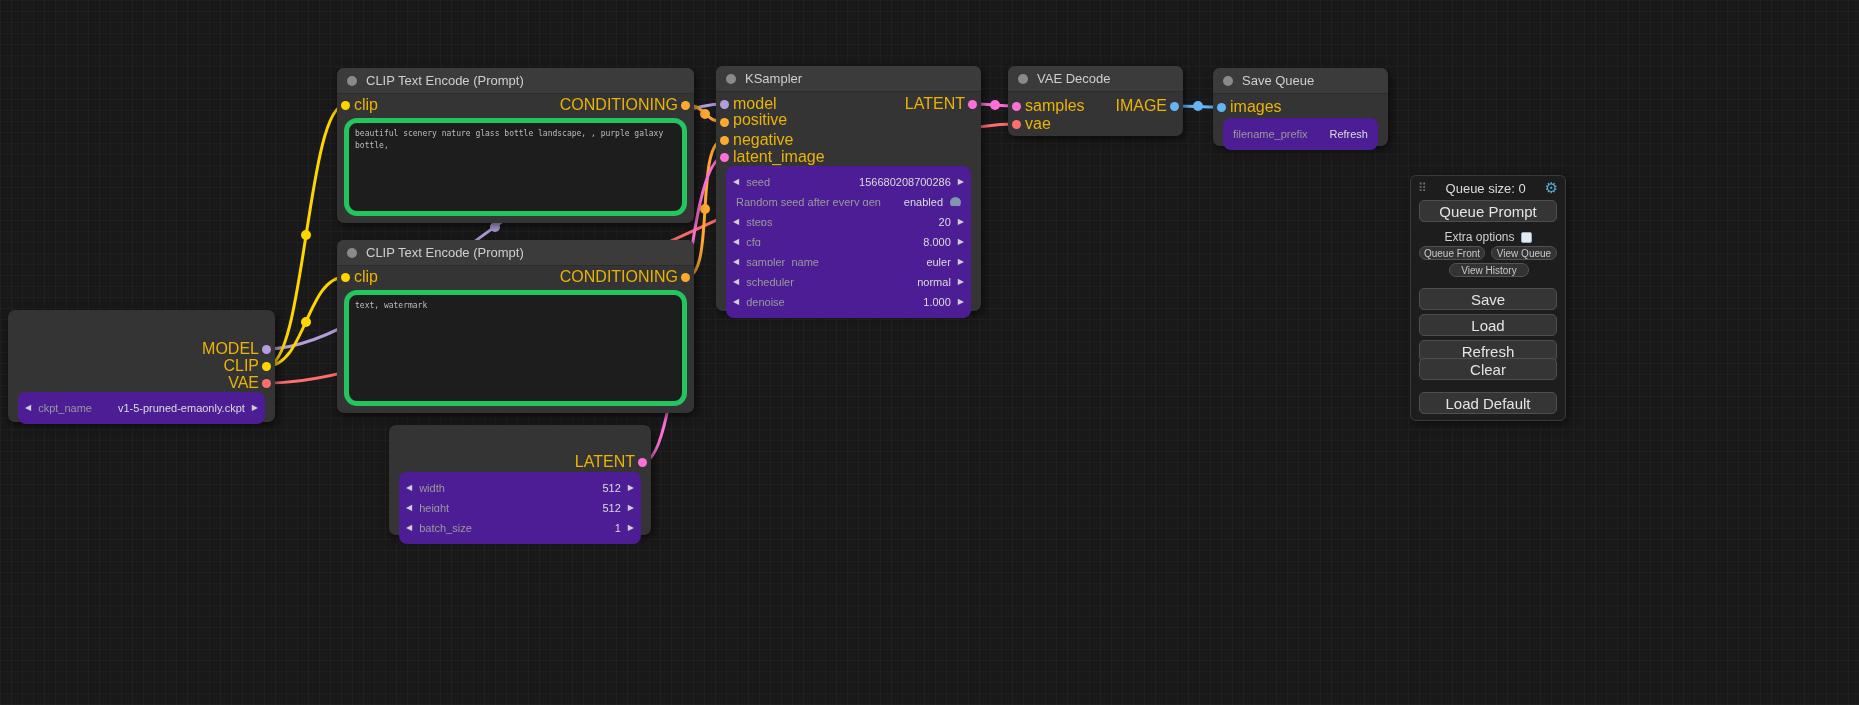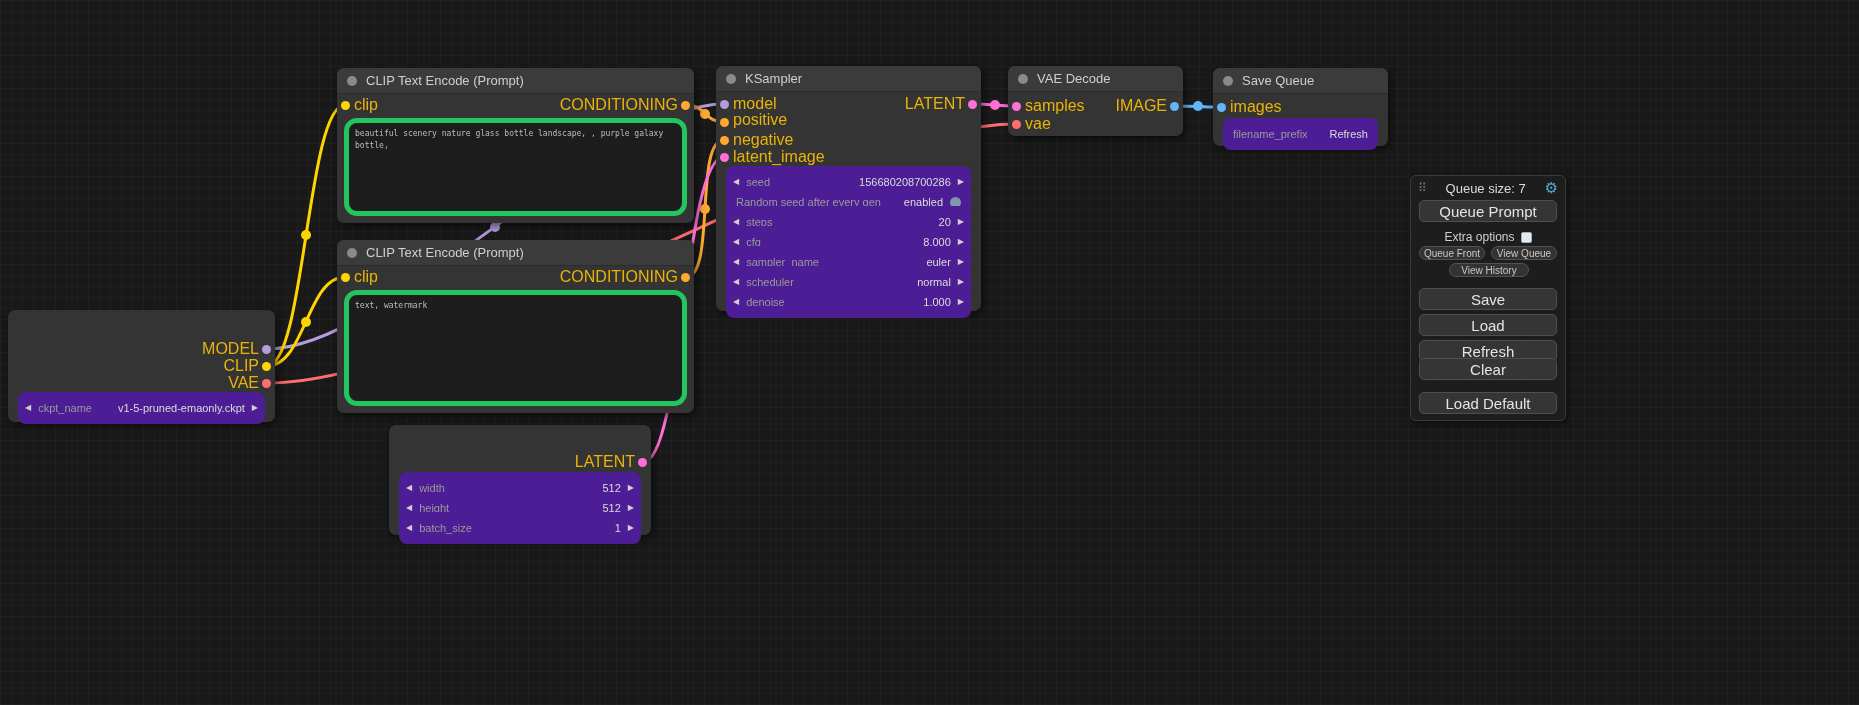--- a/index.html
+++ b/index.html
@@ -251,21 +251,21 @@
     <span class="slot-label" style="top:30px;left:17px">images</span>
     <div class="widget no-arrows" style="top:50px">
       <span class="w-label">filename_prefix</span>
       <span class="w-value">Refresh</span>
     </div>
   </div>
 
   <div id="queue-panel">
     <div class="qp-header">
       <span class="qp-handle">⠿</span>
-      <span class="qp-size">Queue size: 7</span>
+      <span class="qp-size">Queue size: 0</span>
       <span class="qp-gear">⚙</span>
     </div>
     <button class="qp-btn" style="top:24px">Queue Prompt</button>
     <div class="qp-extra">
       <span>Extra options</span>
       <span class="qp-check"></span>
     </div>
     <button class="qp-small" style="top:70px;left:8px;width:66px">Queue Front</button>
     <button class="qp-small" style="top:70px;right:8px;width:66px">View Queue</button>
     <button class="qp-small" style="top:87px;left:38px;width:80px">View History</button>

